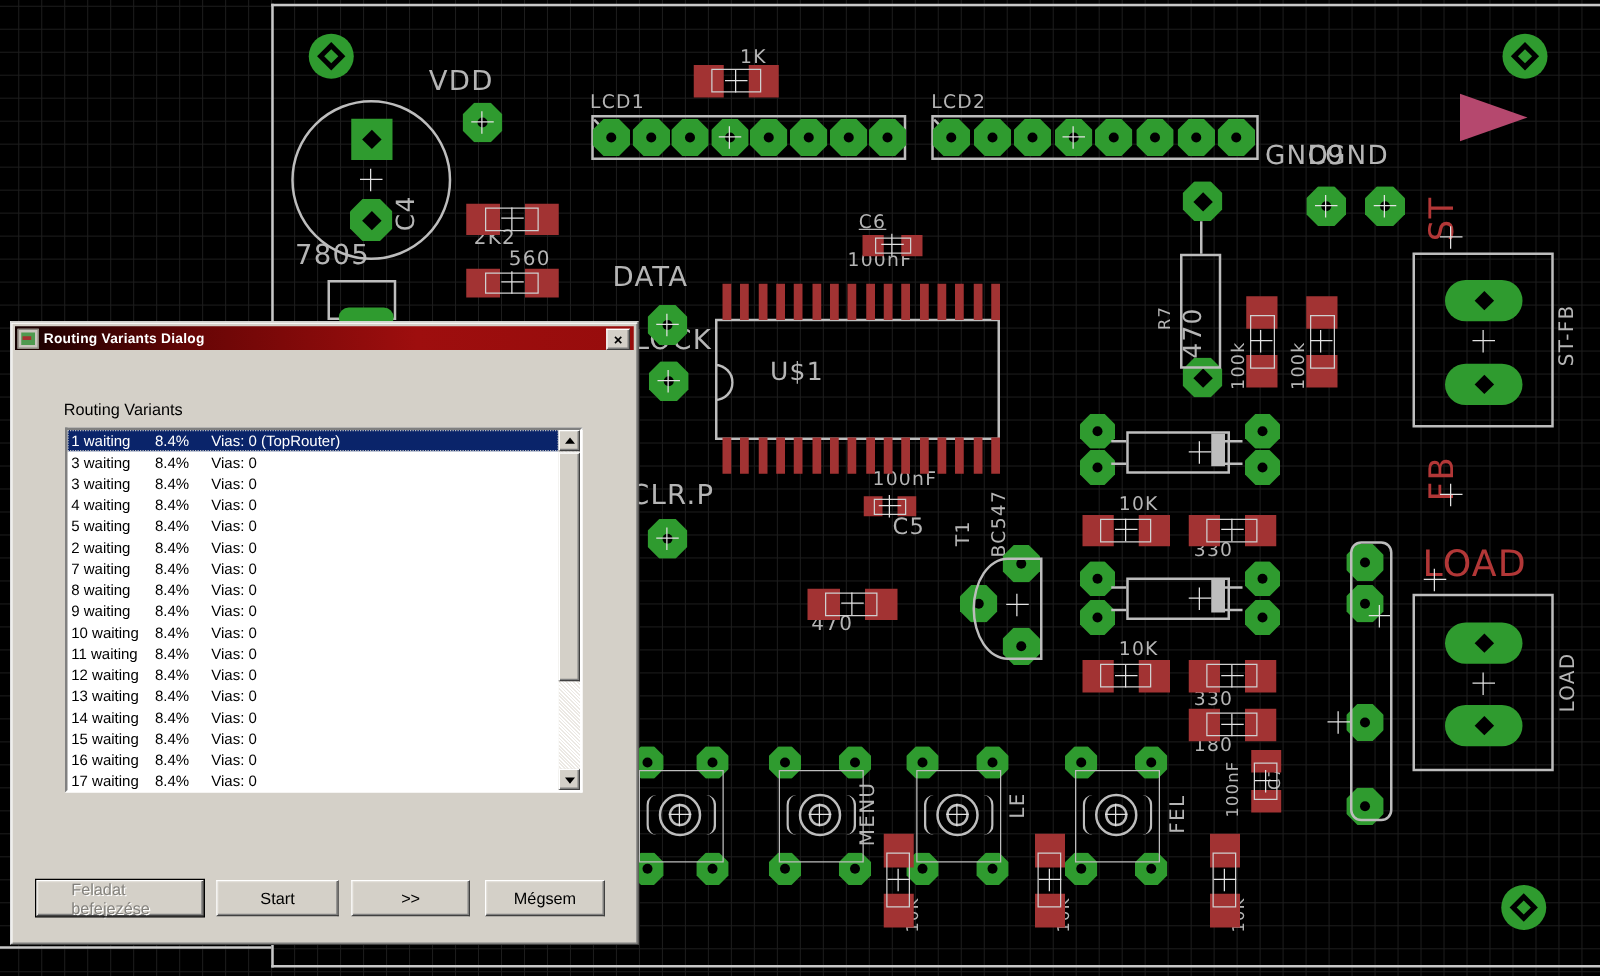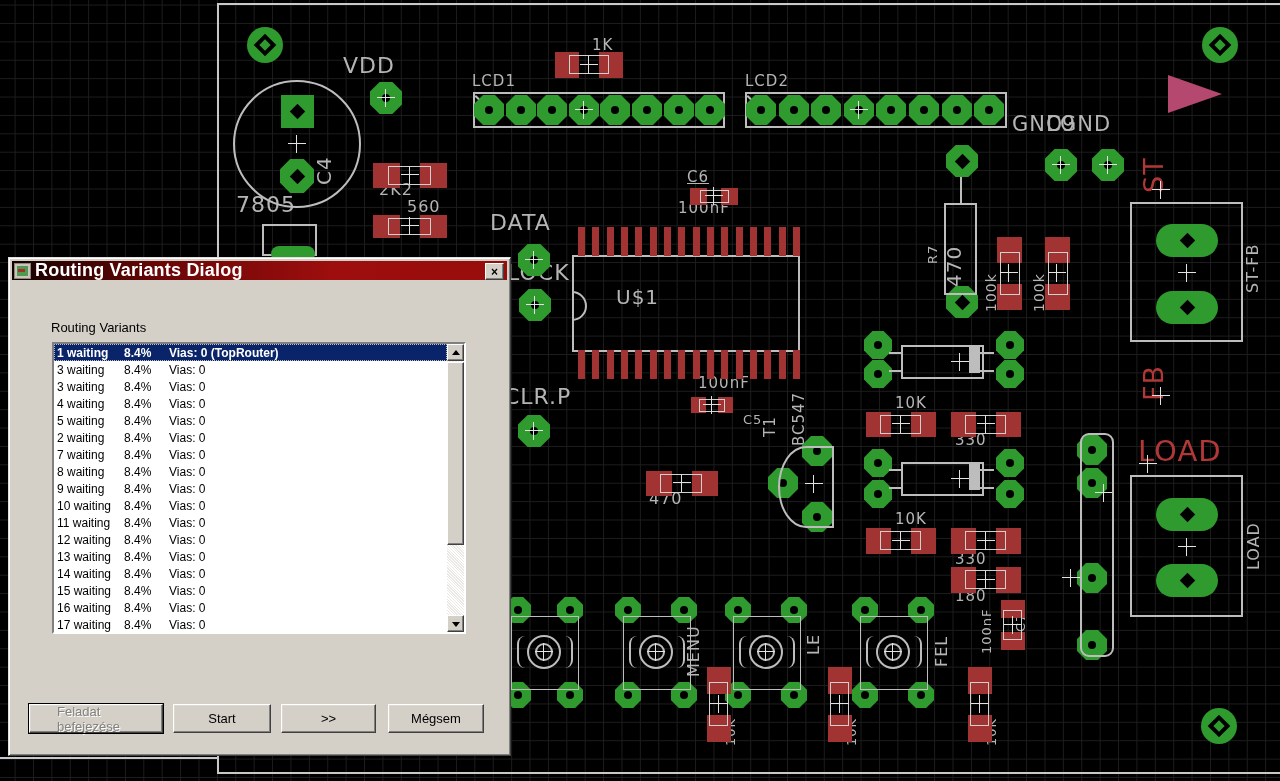--- a/index.html
+++ b/index.html
@@ -35,32 +35,32 @@
   
   #dialog{position:absolute;left:8px;top:257px;width:501px;height:497px;background:#d4d0c8;
     border:1px solid;border-color:#dfdfdf #404040 #404040 #dfdfdf;
     box-shadow:inset 1px 1px 0 #fff,inset -1px -1px 0 #808080;font-size:13px;color:#000;}
   .titlebar{position:absolute;left:3px;top:3px;right:3px;height:19px;
     background:linear-gradient(90deg,#140000,#6a0606 30%,#9e0e0e 65%,#970c0c);
     display:flex;align-items:center;padding-left:2px;}
   .dlg-icon{width:15px;height:14px;background:#c9c5bd;border:1px solid #8a867e;margin-right:4px;position:relative;}
   .dlg-icon::before{content:"";position:absolute;inset:2px;background:#4f9a4f;}
   .dlg-icon::after{content:"";position:absolute;left:3px;top:5px;width:7px;height:3px;background:#a53030;}
-  .dlg-title{color:#fff;font-weight:bold;font-size:18px;letter-spacing:0.2px;}
+  .dlg-title{color:#fff;font-weight:bold;font-size:11px;letter-spacing:0.2px;}
   .close-btn{position:absolute;right:3px;top:2px;width:17px;height:15px;background:#d4d0c8;
     border:1px solid;border-color:#fff #404040 #404040 #fff;box-shadow:inset -1px -1px 0 #808080;
     display:flex;align-items:center;justify-content:center;font-weight:bold;font-size:12px;line-height:1;}
   .dlg-label{position:absolute;left:42px;top:62px;font-size:13px;}
   .listbox{position:absolute;left:43px;top:84px;width:414px;height:292px;background:#fff;
     border:2px solid;border-color:#808080 #fff #fff #808080;box-sizing:border-box;overflow:hidden;}
   #list-rows{position:absolute;left:0;top:0;right:17px;bottom:0;overflow:hidden;}
   .lrow{height:17px;font-size:12px;display:flex;white-space:pre;align-items:center;padding-left:3px;color:#000;}
   .lrow .c1{width:67px;}
   .lrow .c2{width:45px;}
-  .lrow.sel{background:#0a246a;color:#fff;outline:1px dotted #c0c0c0;outline-offset:-1px;font-weight:bold;}
+  .lrow.sel{background:#0a246a;color:#fff;outline:1px dotted #c0c0c0;outline-offset:-1px;}
   .vscroll{position:absolute;top:0;right:0;width:17px;bottom:0;background:#ece9e4;
     background-image:repeating-linear-gradient(45deg,#fff 0 1px,transparent 1px 2px);}
   .sb-btn{position:absolute;left:0;width:17px;height:17px;background:#d4d0c8;
     border:1px solid;border-color:#fff #404040 #404040 #fff;box-shadow:inset -1px -1px 0 #808080;box-sizing:border-box;}
   .sb-up{top:0;} .sb-down{bottom:0;}
   .arr-up{position:absolute;left:4px;top:5px;border-left:4px solid transparent;border-right:4px solid transparent;border-bottom:5px solid #000;}
   .arr-down{position:absolute;left:4px;top:6px;border-left:4px solid transparent;border-right:4px solid transparent;border-top:5px solid #000;}
   .sb-thumb{position:absolute;left:0;top:18px;width:17px;height:183px;background:#d4d0c8;
     border:1px solid;border-color:#fff #404040 #404040 #fff;box-shadow:inset -1px -1px 0 #808080;box-sizing:border-box;}
   .dlg-note{position:absolute;left:42px;top:386px;font-size:13px;}
@@ -93,21 +93,21 @@
       <div class="pcb-label" style="left: 490px; top: 212px; font-size: 22px;">DATA</div>
       <div class="pcb-label" style="left: 507px; top: 262px; font-size: 22px;">LOCK</div>
       <div class="pcb-label" style="left: 504px; top: 386px; font-size: 22px;">CLR.P</div>
       <div class="pcb-label" style="left: 1012px; top: 114px; font-size: 21px;">GND</div>
       <div class="pcb-label" style="left: 1046px; top: 114px; font-size: 21px;">C9</div>
       <div class="pcb-label" style="left: 1060px; top: 114px; font-size: 21px;">GND</div>
       <div class="pcb-label" style="left: 687px; top: 170px; font-size: 15px; text-decoration: underline;">C6</div>
       <div class="pcb-label" style="left: 678px; top: 201px; font-size: 15px;">100nF</div>
       <div class="pcb-label" style="left: 616px; top: 287px; font-size: 20px;">U$1</div>
       <div class="pcb-label" style="left: 698px; top: 376px; font-size: 15px;">100nF</div>
-      <div class="pcb-label" style="left: 743px; top: 413px; font-size: 13px;">C5</div>
+      <div class="pcb-label" style="left: 714px; top: 413px; font-size: 18px;">C5</div>
       <div class="pcb-label" style="left: 649px; top: 491px; font-size: 16px;">470</div>
       <div class="pcb-label" style="left: 895px; top: 396px; font-size: 15px;">10K</div>
       <div class="pcb-label" style="left: 955px; top: 433px; font-size: 15px;">330</div>
       <div class="pcb-label" style="left: 895px; top: 512px; font-size: 15px;">10K</div>
       <div class="pcb-label" style="left: 955px; top: 552px; font-size: 15px;">330</div>
       <div class="pcb-label" style="left: 955px; top: 589px; font-size: 15px;">180</div>
       <div class="pcb-label red" style="left: 1138px; top: 437px; font-size: 29px;">LOAD</div>
       <div class="pcb-label" style="left: 314px; top: 185px; font-size: 20px; transform-origin: 0px 0px; transform: rotate(-90deg);">C4</div>
       <div class="pcb-label" style="left: 926px; top: 264px; font-size: 13px; transform-origin: 0px 0px; transform: rotate(-90deg);">R7</div>
       <div class="pcb-label" style="left: 944px; top: 287px; font-size: 20px; transform-origin: 0px 0px; transform: rotate(-90deg);">470</div>

